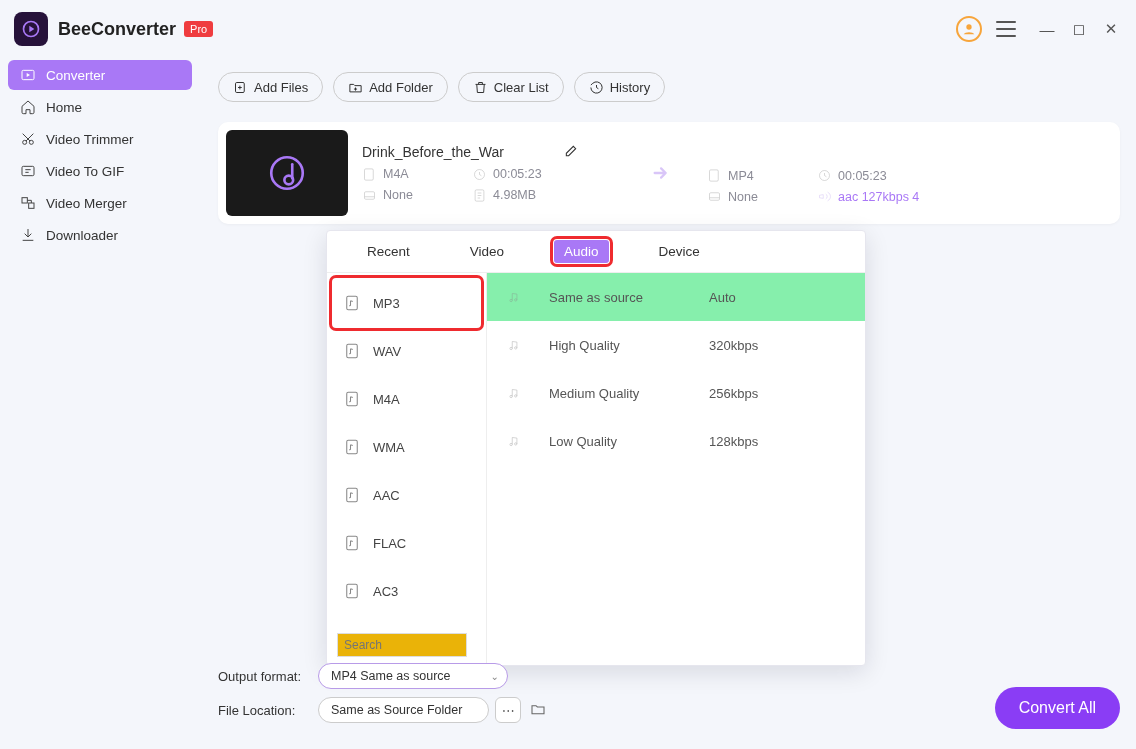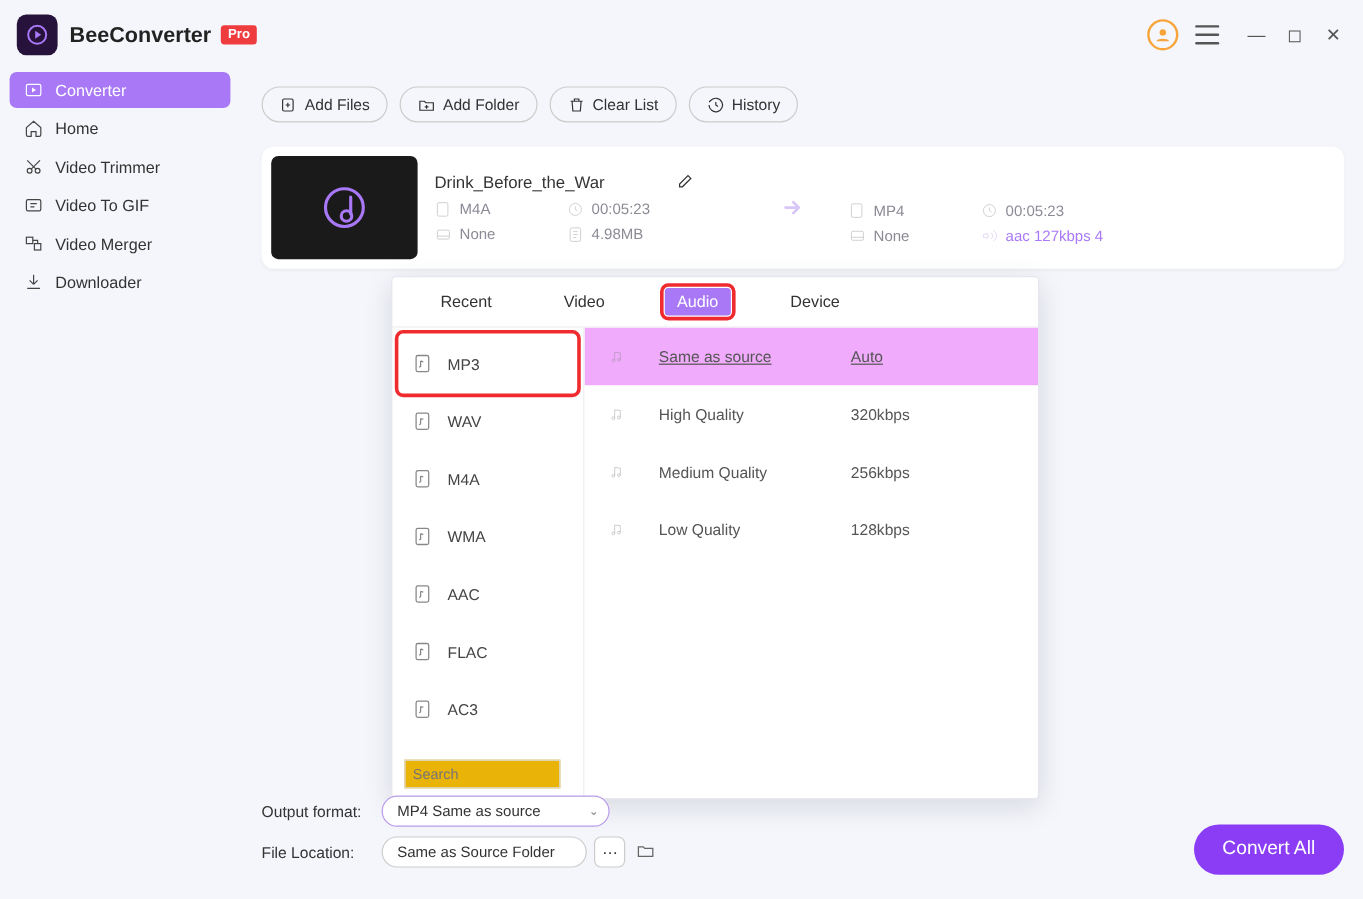--- a/index.html
+++ b/index.html
@@ -2,21 +2,21 @@
 <html><head>
 <meta charset="utf-8">
 <style>
   * { box-sizing: border-box; margin: 0; padding: 0; font-family: -apple-system, BlinkMacSystemFont, "Segoe UI", Arial, sans-serif; }
   body { width: 1136px; height: 749px; background: #f4f6fb; overflow: hidden; position: relative; }
   
   .titlebar { height: 58px; display: flex; align-items: center; padding: 0 14px; }
   .logo-box { width: 34px; height: 34px; background: #26123a; border-radius: 8px; display:flex; align-items:center; justify-content:center; margin-right:10px;}
   .logo-box svg { width:20px; height:20px; }
   .app-title { font-size: 18px; font-weight: 600; color:#222; }
-  .pro-badge { background:#ef3c3f; color:#fff; font-size:11px; font-weight:700; padding:2px 6px; border-radius:3px; margin-left:8px;}
+  .pro-badge { background:#ef3c3f; color:#fff; font-size:11px; font-weight:400; padding:2px 6px; border-radius:3px; margin-left:8px;}
   .titlebar-spacer { flex:1; }
   .avatar-btn { width:26px; height:26px; border:2px solid #f7a53b; border-radius:50%; display:flex; align-items:center; justify-content:center; margin-right:14px; cursor:pointer;}
   .avatar-btn svg { width:16px; height:16px; }
   .win-ctrl { width:22px; text-align:center; font-size:15px; color:#555; margin-left:10px; cursor:pointer; }
   .hamburger { width:20px; height:16px; display:flex; flex-direction:column; justify-content:space-between; margin-right:10px; cursor:pointer;}
   .hamburger span{height:2px; background:#555; border-radius:1px;}
   
   .sidebar { position:absolute; left:0; top:58px; width:200px; padding:2px 8px; }
   .side-item { display:flex; align-items:center; height:30px; border-radius:6px; padding:0 12px; font-size:13.5px; color:#333; cursor:pointer; margin-bottom:2px;}
   .side-item.active { background:#a978f6; color:#fff; }
@@ -53,21 +53,21 @@
   .ptab.active{ background:#a978f6; color:#fff;}
   .ptab.highlight{ outline:3px solid #ef2b2f; outline-offset:1px;}
   .popup-body{ flex:1; display:flex; overflow:hidden;}
   .fmt-col{ width:160px; border-right:1px solid #eee; padding:6px; overflow-y:auto; position:relative;}
   .fmt-item{ height:48px; display:flex; align-items:center; padding:0 10px; font-size:13px; color:#444; cursor:pointer; border-radius:3px;}
   .fmt-item svg{ width:18px; height:20px; margin-right:12px; stroke:#888; fill:none; stroke-width:1.4;}
   .fmt-item.highlight{ outline:3px solid #ef2b2f; outline-offset:1px;}
   .fmt-search{ position:absolute; bottom:8px; left:10px; width:130px; height:24px; border:1px solid #ddd; font-size:12px; padding:0 6px; background:#eab308;}
   .quality-col{ flex:1; overflow-y:auto;}
   .q-row{ height:48px; display:flex; align-items:center; padding:0 20px; font-size:13px; color:#555; cursor:pointer;}
-  .q-row.selected{ background:#f0abfc;text-decoration:underline;}
+  .q-row.selected{ background:#86efac;}
   .q-row svg{ width:14px; height:14px; margin-right:28px; opacity:.6;}
   .q-row .ql{ width:160px;}
   
   .footer{ position:absolute; left:218px; right:16px; bottom:20px; }
   .footer-row{ display:flex; align-items:center; height:30px; font-size:13px; color:#333; margin-bottom:4px;}
   .footer-row .lbl{ width:100px;}
   .dd{ height:26px; border:1px solid #b89be8; border-radius:13px; padding:0 26px 0 12px; font-size:12.5px; color:#333; background:#fff; display:flex; align-items:center; position:relative; cursor:pointer; min-width:190px;}
   .dd.gray{border-color:#ccc;}
   .dd .chev{ position:absolute; right:8px; font-size:10px; color:#888;}
   .dots-btn{ width:26px; height:26px; border:1px solid #ccc; border-radius:6px; margin-left:6px; display:flex; align-items:center; justify-content:center; font-size:13px; cursor:pointer; background:#fff;}

